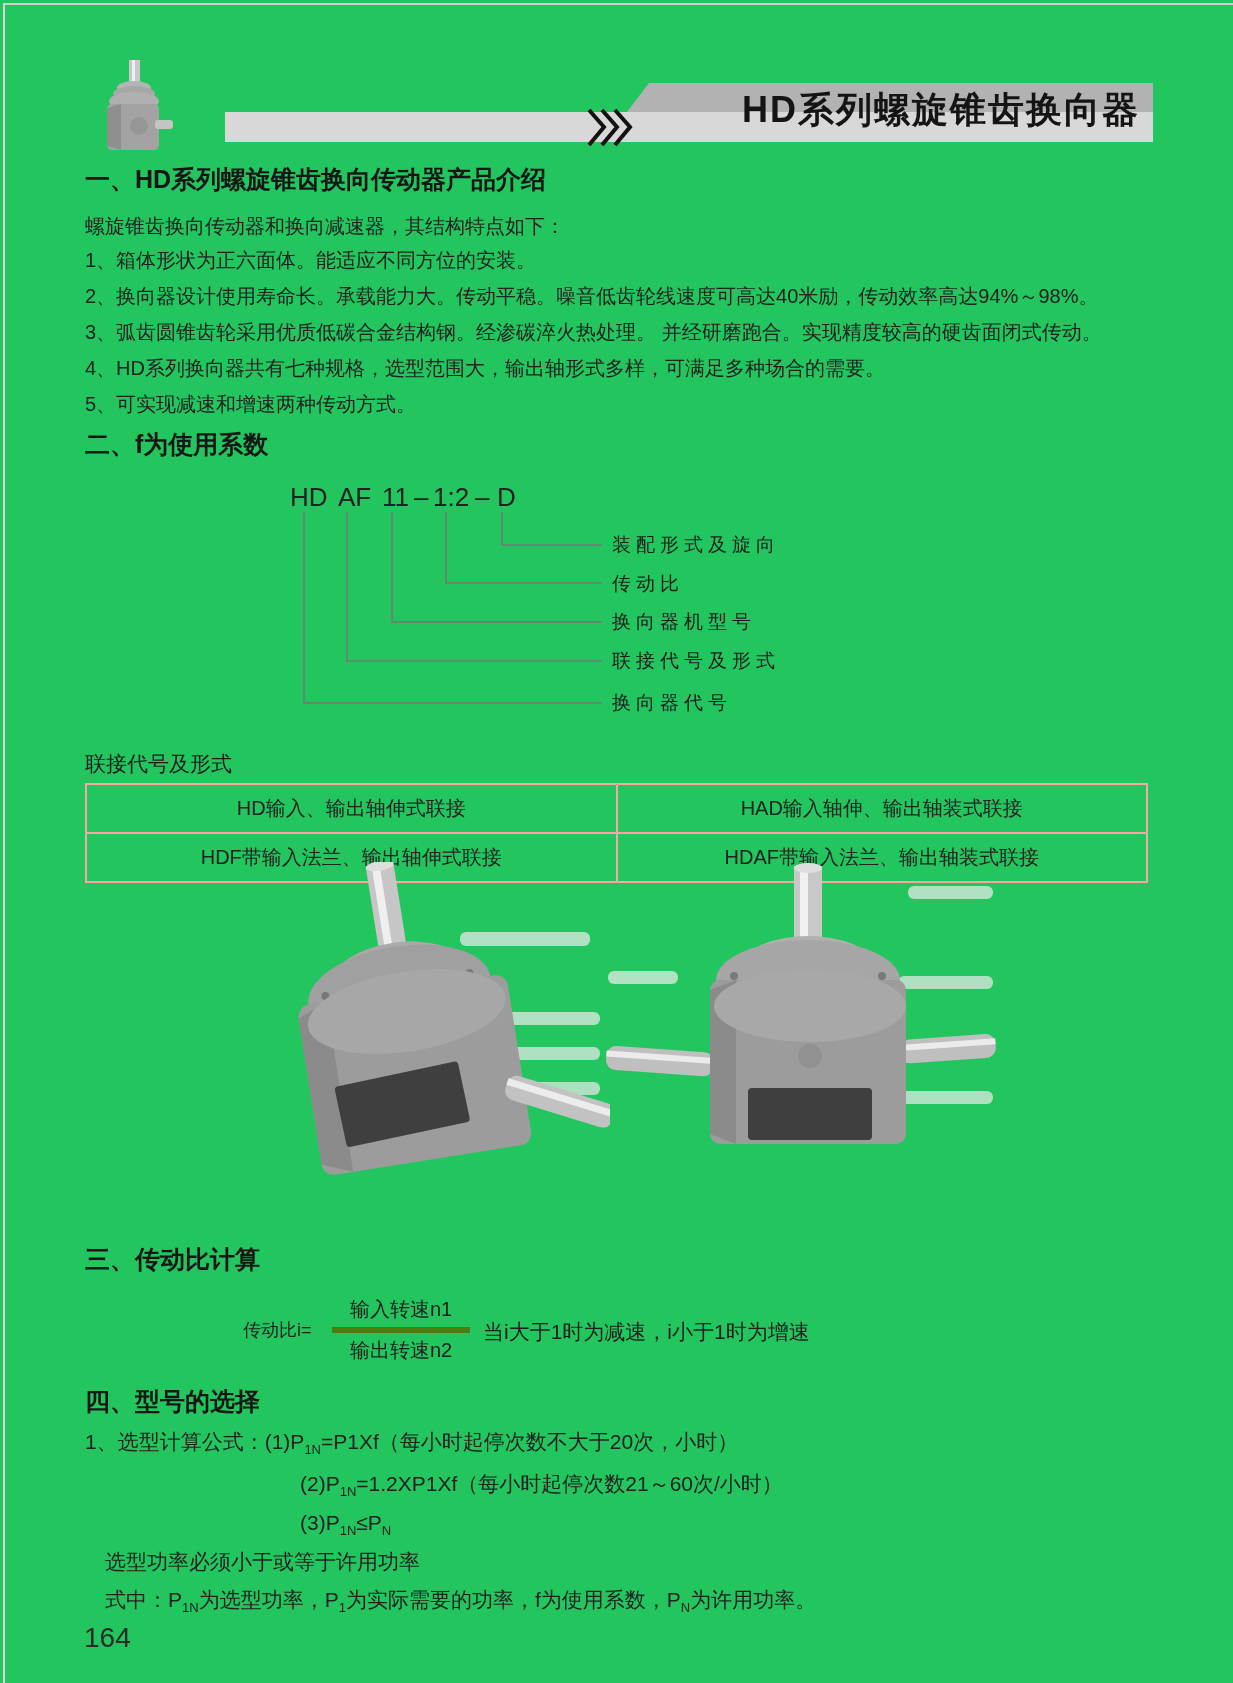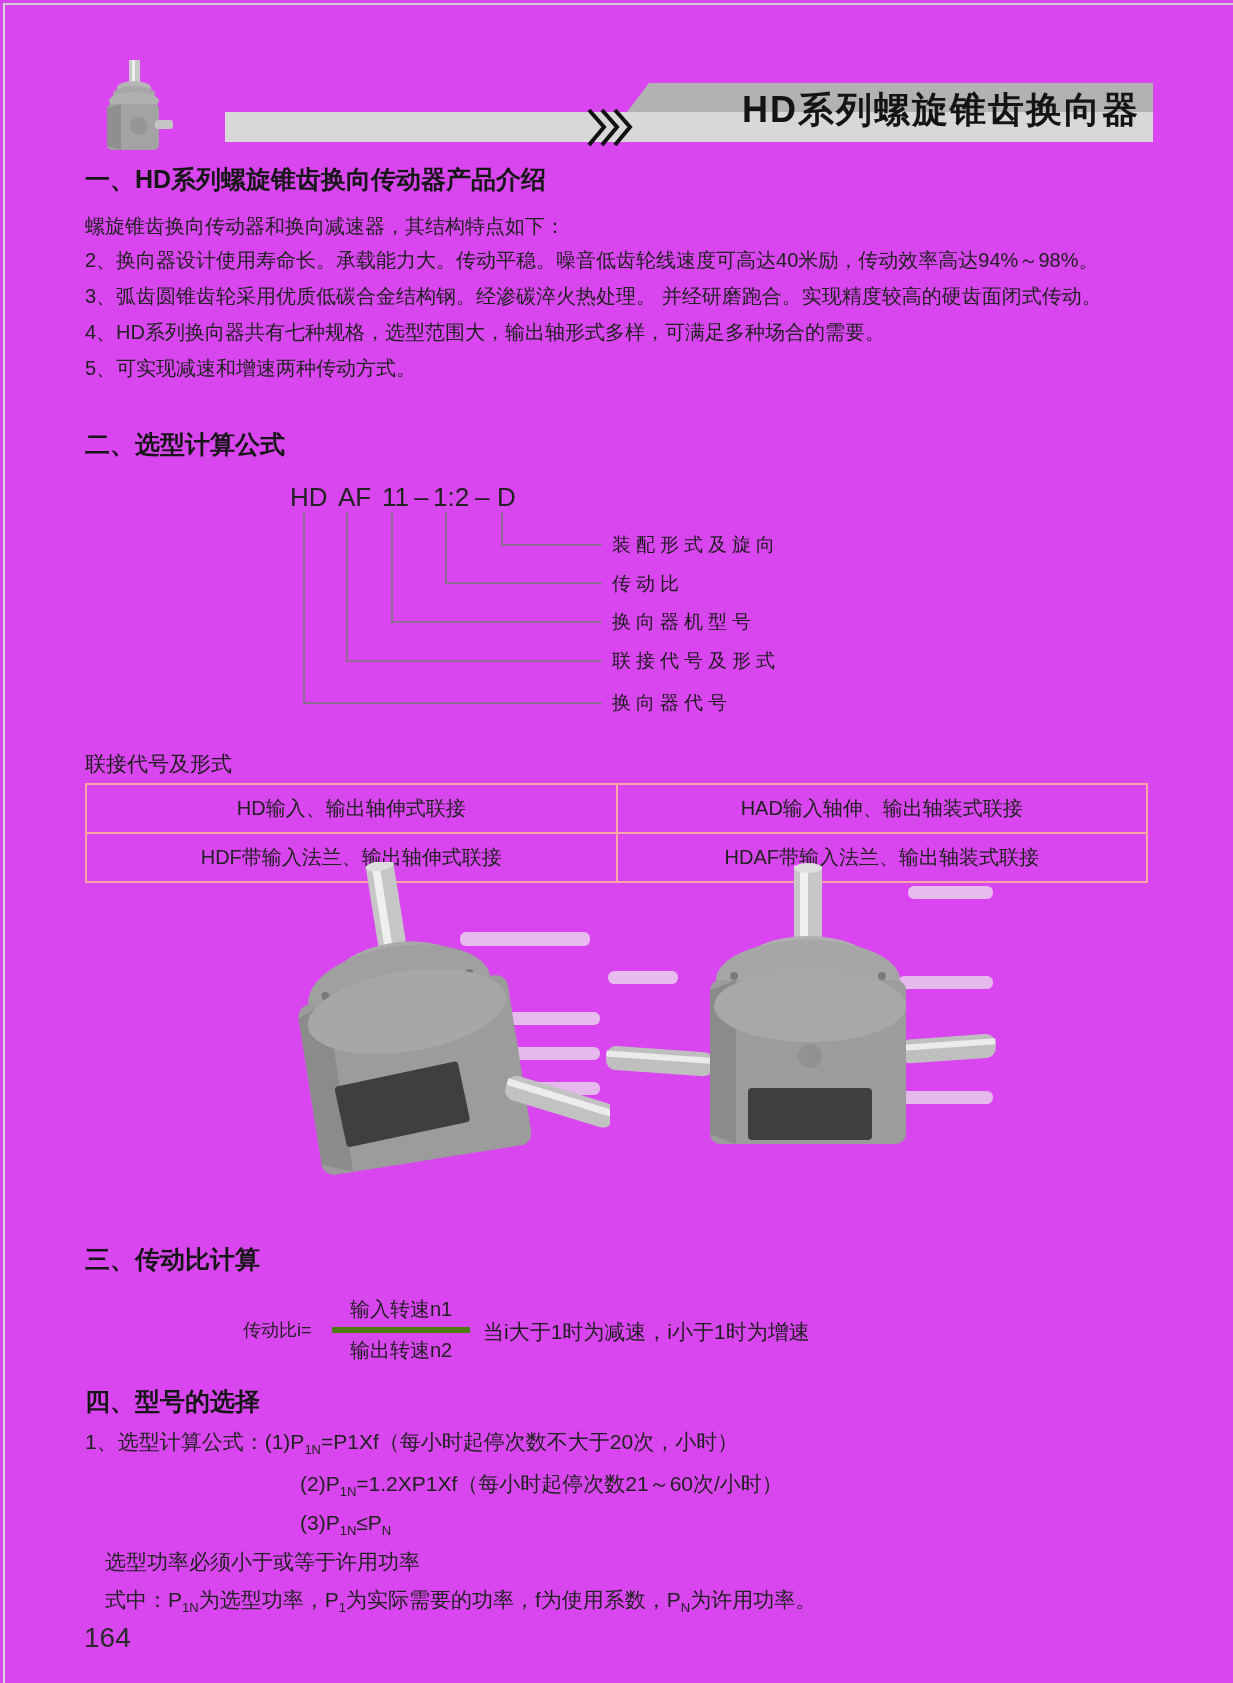--- a/index.html
+++ b/index.html
@@ -1,18 +1,18 @@
 <!DOCTYPE html>
 <html><head>
 <meta charset="utf-8">
 <style>
   html,body{margin:0;padding:0;background:#e9e9e9;}
   .page{
     position:relative;width:1233px;height:1683px;margin:0 auto;
-    background:#d946ef;overflow:hidden;
+    background:#22c55e;overflow:hidden;
     font-family:"Liberation Sans","DejaVu Sans",sans-serif;
     color:#1f1f1f;
   }
   .edge-top{position:absolute;top:3px;left:3px;right:0;height:2px;background:#cfcfcf;}
   .edge-left{position:absolute;top:3px;left:3px;bottom:0;width:2px;background:#d6d6d6;}
 
   
   .band-light{position:absolute;left:225px;top:112px;width:928px;height:30px;background:#d8d8d8;}
   .band-dark{position:absolute;left:627px;top:83px;width:526px;height:29px;background:#b2b2b2;
     clip-path:polygon(22px 0,100% 0,100% 100%,0 100%);}
@@ -88,27 +88,28 @@
       <path d="M4 2 L19 19 L4 37" fill="none" stroke="#111" stroke-width="4"></path>
       <path d="M17 2 L32 19 L17 37" fill="none" stroke="#111" stroke-width="4"></path>
       <path d="M30 2 L45 19 L30 37" fill="none" stroke="#111" stroke-width="4"></path>
     </svg>
   </div>
   <div class="hdr-title">HD系列螺旋锥齿换向器</div>
 
   <div class="sec-title" style="top:163px;">一、HD系列螺旋锥齿换向传动器产品介绍</div>
   <div class="body-text" style="top:213px;">螺旋锥齿换向传动器和换向减速器，其结构特点如下：</div>
   <div class="body-text" style="top:247px;">
+    <div class="feature">1、箱体形状为正六面体。能适应不同方位的安装。</div>
     <div class="feature">2、换向器设计使用寿命长。承载能力大。传动平稳。噪音低齿轮线速度可高达40米励，传动效率高达94%～98%。</div>
     <div class="feature">3、弧齿圆锥齿轮采用优质低碳合金结构钢。经渗碳淬火热处理。 并经研磨跑合。实现精度较高的硬齿面闭式传动。</div>
     <div class="feature">4、HD系列换向器共有七种规格，选型范围大，输出轴形式多样，可满足多种场合的需要。</div>
     <div class="feature">5、可实现减速和增速两种传动方式。</div>
   </div>
 
-  <div class="sec-title" style="top:428px;">二、选型计算公式</div>
+  <div class="sec-title" style="top:428px;">二、f为使用系数</div>
 
   <span class="mseg m1">HD</span>
   <span class="mseg m2">AF</span>
   <span class="mseg m3">11</span>
   <span class="mseg m4">–</span>
   <span class="mseg m5">1:2</span>
   <span class="mseg m6">–</span>
   <span class="mseg m7">D</span>
 
   <div class="callout-svg">

